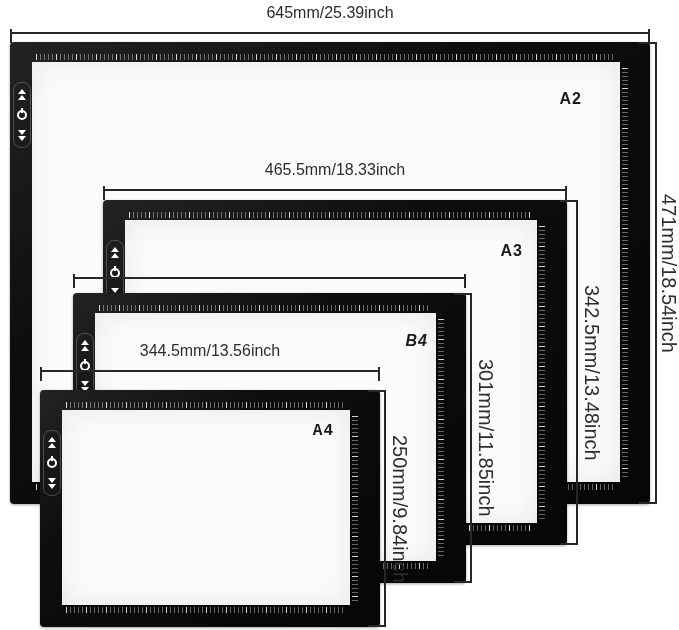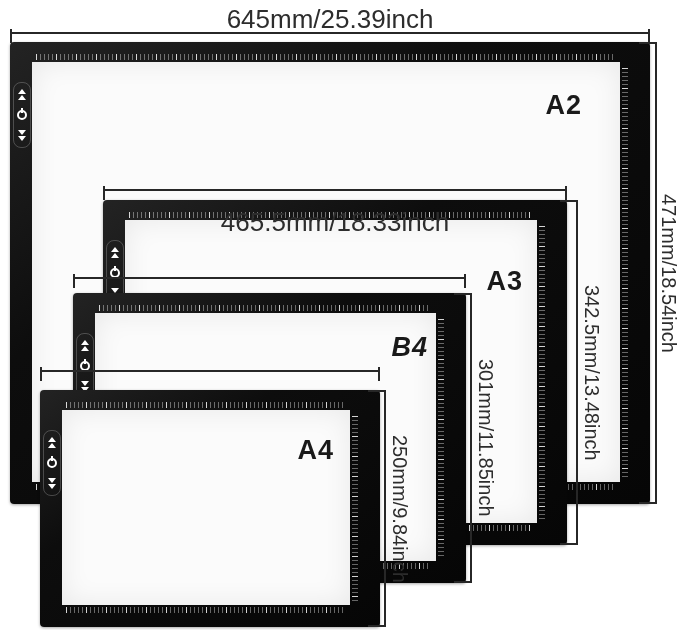--- a/index.html
+++ b/index.html
@@ -49,50 +49,50 @@
   .tri-down{border-top:5px solid #fff;}
   .icon-power{
     display:block;width:10px;height:10px;box-sizing:border-box;
     border:2px solid #fff;border-radius:50%;position:relative;margin:3px 0;
   }
   .icon-power::before{
     content:"";position:absolute;left:50%;margin-left:-1px;top:-4px;width:2px;height:5px;background:#fff;
   }
   
   .pad-label{
-    position:absolute;font-size:27px;font-weight:600;color:#1a1a1a;letter-spacing:1px;
+    position:absolute;font-size:16px;font-weight:600;color:#1a1a1a;letter-spacing:1px;
   }
   .pad-a2 .pad-label{top:48px;right:68px;}
-  .pad-a3 .pad-label{top:42px;right:44px;margin-top:24px;}
+  .pad-a3 .pad-label{top:42px;right:44px;}
   .pad-b4 .pad-label{top:39px;right:38px;font-style:italic;}
-  .pad-a4 .pad-label{top:45px;right:46px;}
+  .pad-a4 .pad-label{top:32px;right:46px;font-family:Liberation Mono, monospace;}
   
   .dim-h{position:absolute;height:2px;background:#272727;z-index:10;}
   .dim-h::before,.dim-h::after{
     content:"";position:absolute;top:-3px;width:2px;height:14px;background:#272727;
   }
   .dim-h::before{left:0;} .dim-h::after{right:0;}
   .dim-v{position:absolute;width:2px;background:#272727;z-index:10;}
   .dim-v::before,.dim-v::after{
     content:"";position:absolute;left:-16px;width:18px;height:2px;background:#272727;
   }
   .dim-v::before{top:0;} .dim-v::after{bottom:0;}
   .dim-h-label{
     position:absolute;z-index:10;text-align:center;white-space:nowrap;
-    font-size:26px;color:#2d2d2d;
+    font-size:16px;color:#2d2d2d;
   }
   .dim-v-label{
     position:absolute;z-index:10;writing-mode:vertical-rl;white-space:nowrap;
     font-size:20px;color:#2d2d2d;display:flex;align-items:center;justify-content:center;width:22px;
   }
   
   #dim-a2-w{left:10px;top:32px;width:640px;}
   #dim-a2-w-label{left:10px;top:4px;width:640px;}
   #dim-a3-w{left:103px;top:189px;width:464px;}
-  #dim-a3-w-label{left:103px;top:161px;width:464px;margin-top:46px;}
+  #dim-a3-w-label{left:103px;top:161px;width:464px;}
   #dim-b4-w{left:73px;top:277px;width:393px;}
   #dim-b4-w-label{left:73px;top:249px;width:393px;}
   #dim-a4-w{left:40px;top:370px;width:340px;}
   #dim-a4-w-label{left:40px;top:342px;width:340px;}
   #dim-a2-h{left:655px;top:42px;height:462px;}
   #dim-a2-h-label{left:657px;top:42px;height:462px;}
   #dim-a3-h{left:576px;top:200px;height:345px;}
   #dim-a3-h-label{left:580px;top:200px;height:345px;}
   #dim-b4-h{left:470px;top:293px;height:290px;}
   #dim-b4-h-label{left:474px;top:293px;height:290px;}
@@ -182,20 +182,21 @@
 
   <div class="dim-h" id="dim-a2-w"></div>
   <div class="dim-h-label" id="dim-a2-w-label">645mm/25.39inch</div>
 
   <div class="dim-h" id="dim-a3-w"></div>
   <div class="dim-h-label" id="dim-a3-w-label">465.5mm/18.33inch</div>
 
   <div class="dim-h" id="dim-b4-w"></div>
 
   <div class="dim-h" id="dim-a4-w"></div>
+  <div class="dim-h-label" id="dim-a4-w-label">344.5mm/13.56inch</div>
 
   <div class="dim-v" id="dim-a2-h"></div>
   <div class="dim-v-label" id="dim-a2-h-label">471mm/18.54inch</div>
 
   <div class="dim-v" id="dim-a3-h"></div>
   <div class="dim-v-label" id="dim-a3-h-label">342.5mm/13.48inch</div>
 
   <div class="dim-v" id="dim-b4-h"></div>
   <div class="dim-v-label" id="dim-b4-h-label">301mm/11.85inch</div>
 

